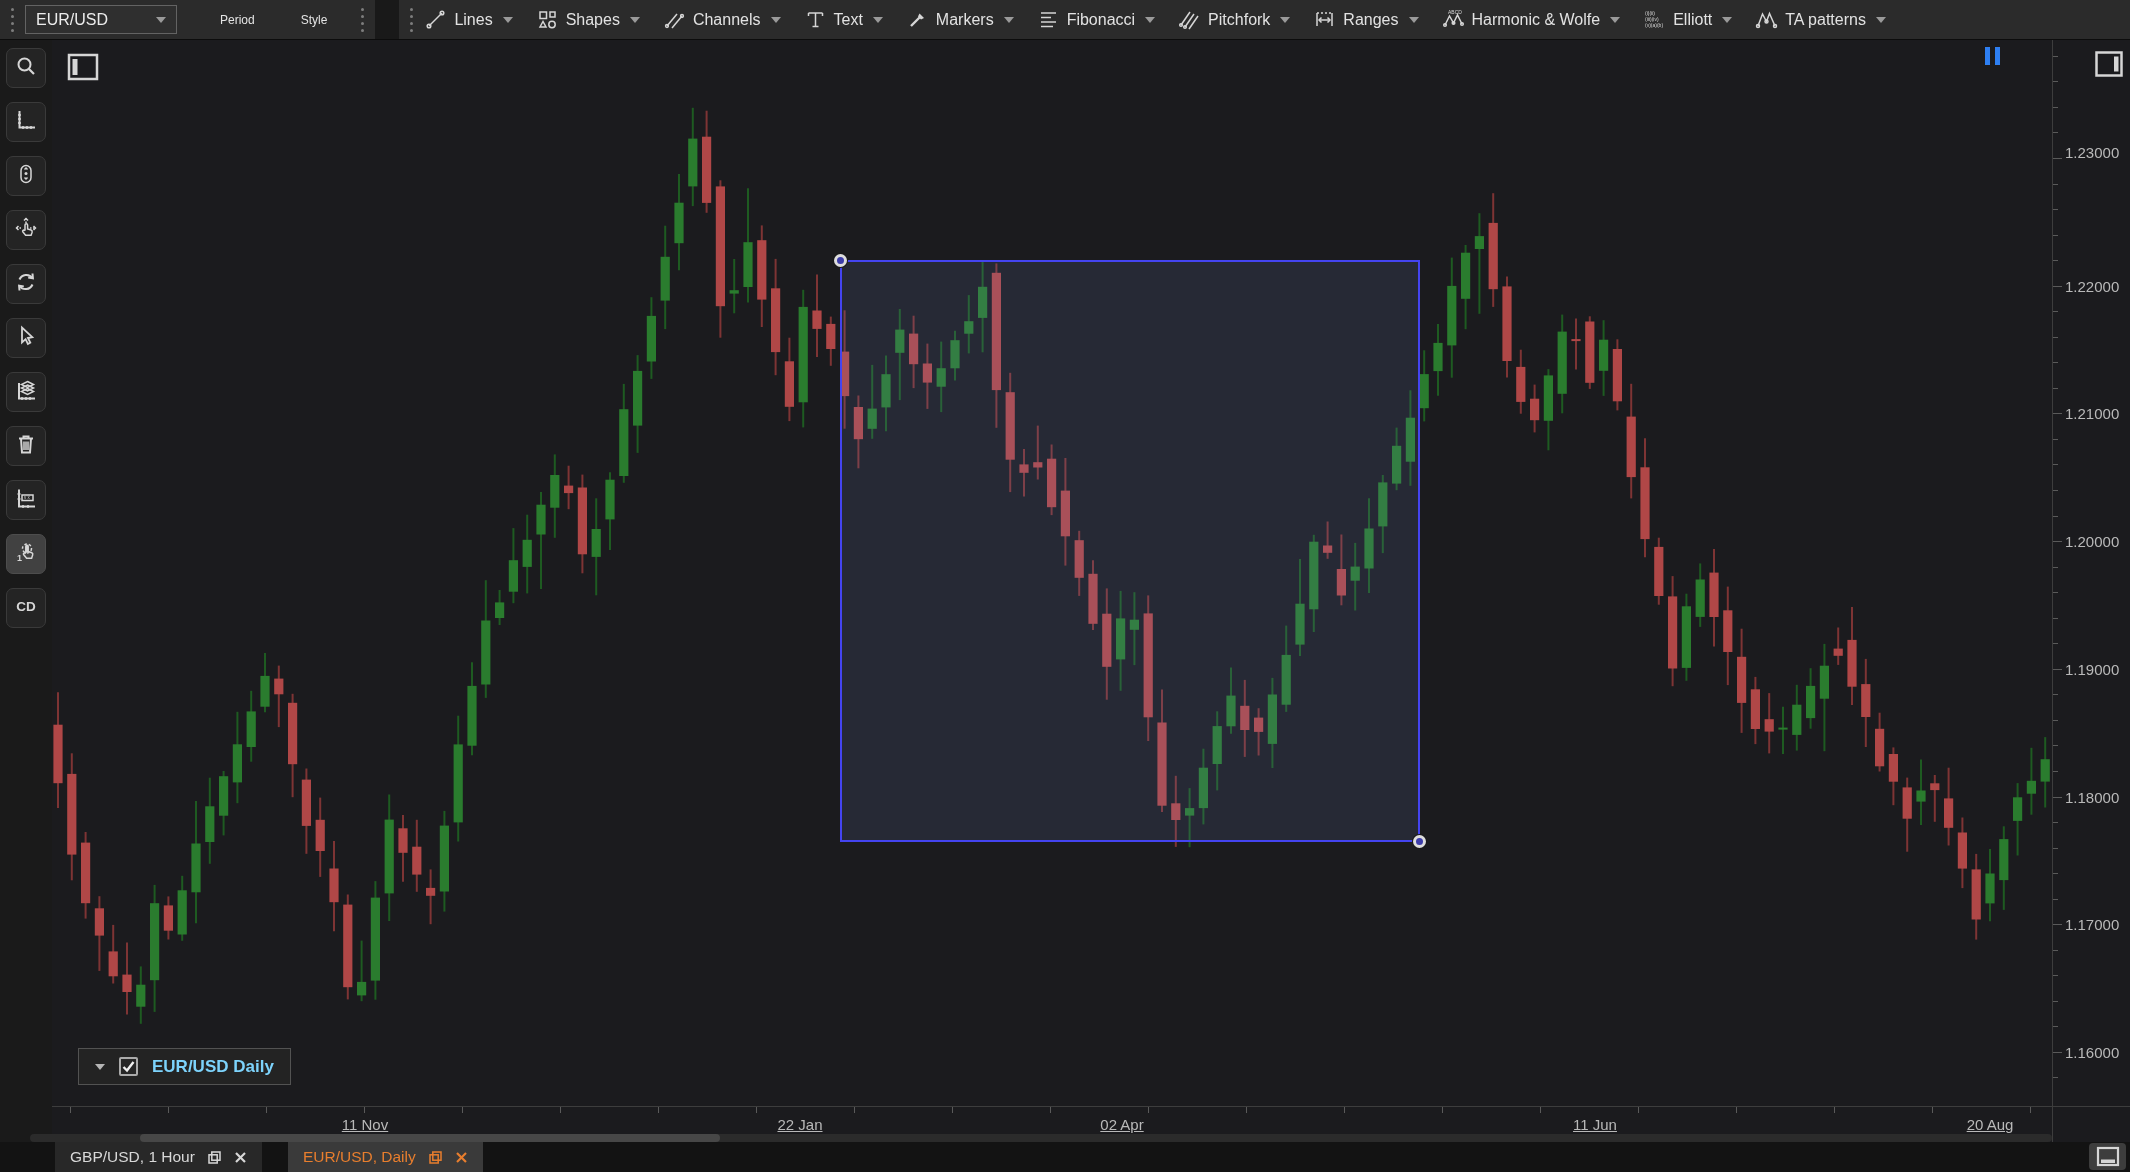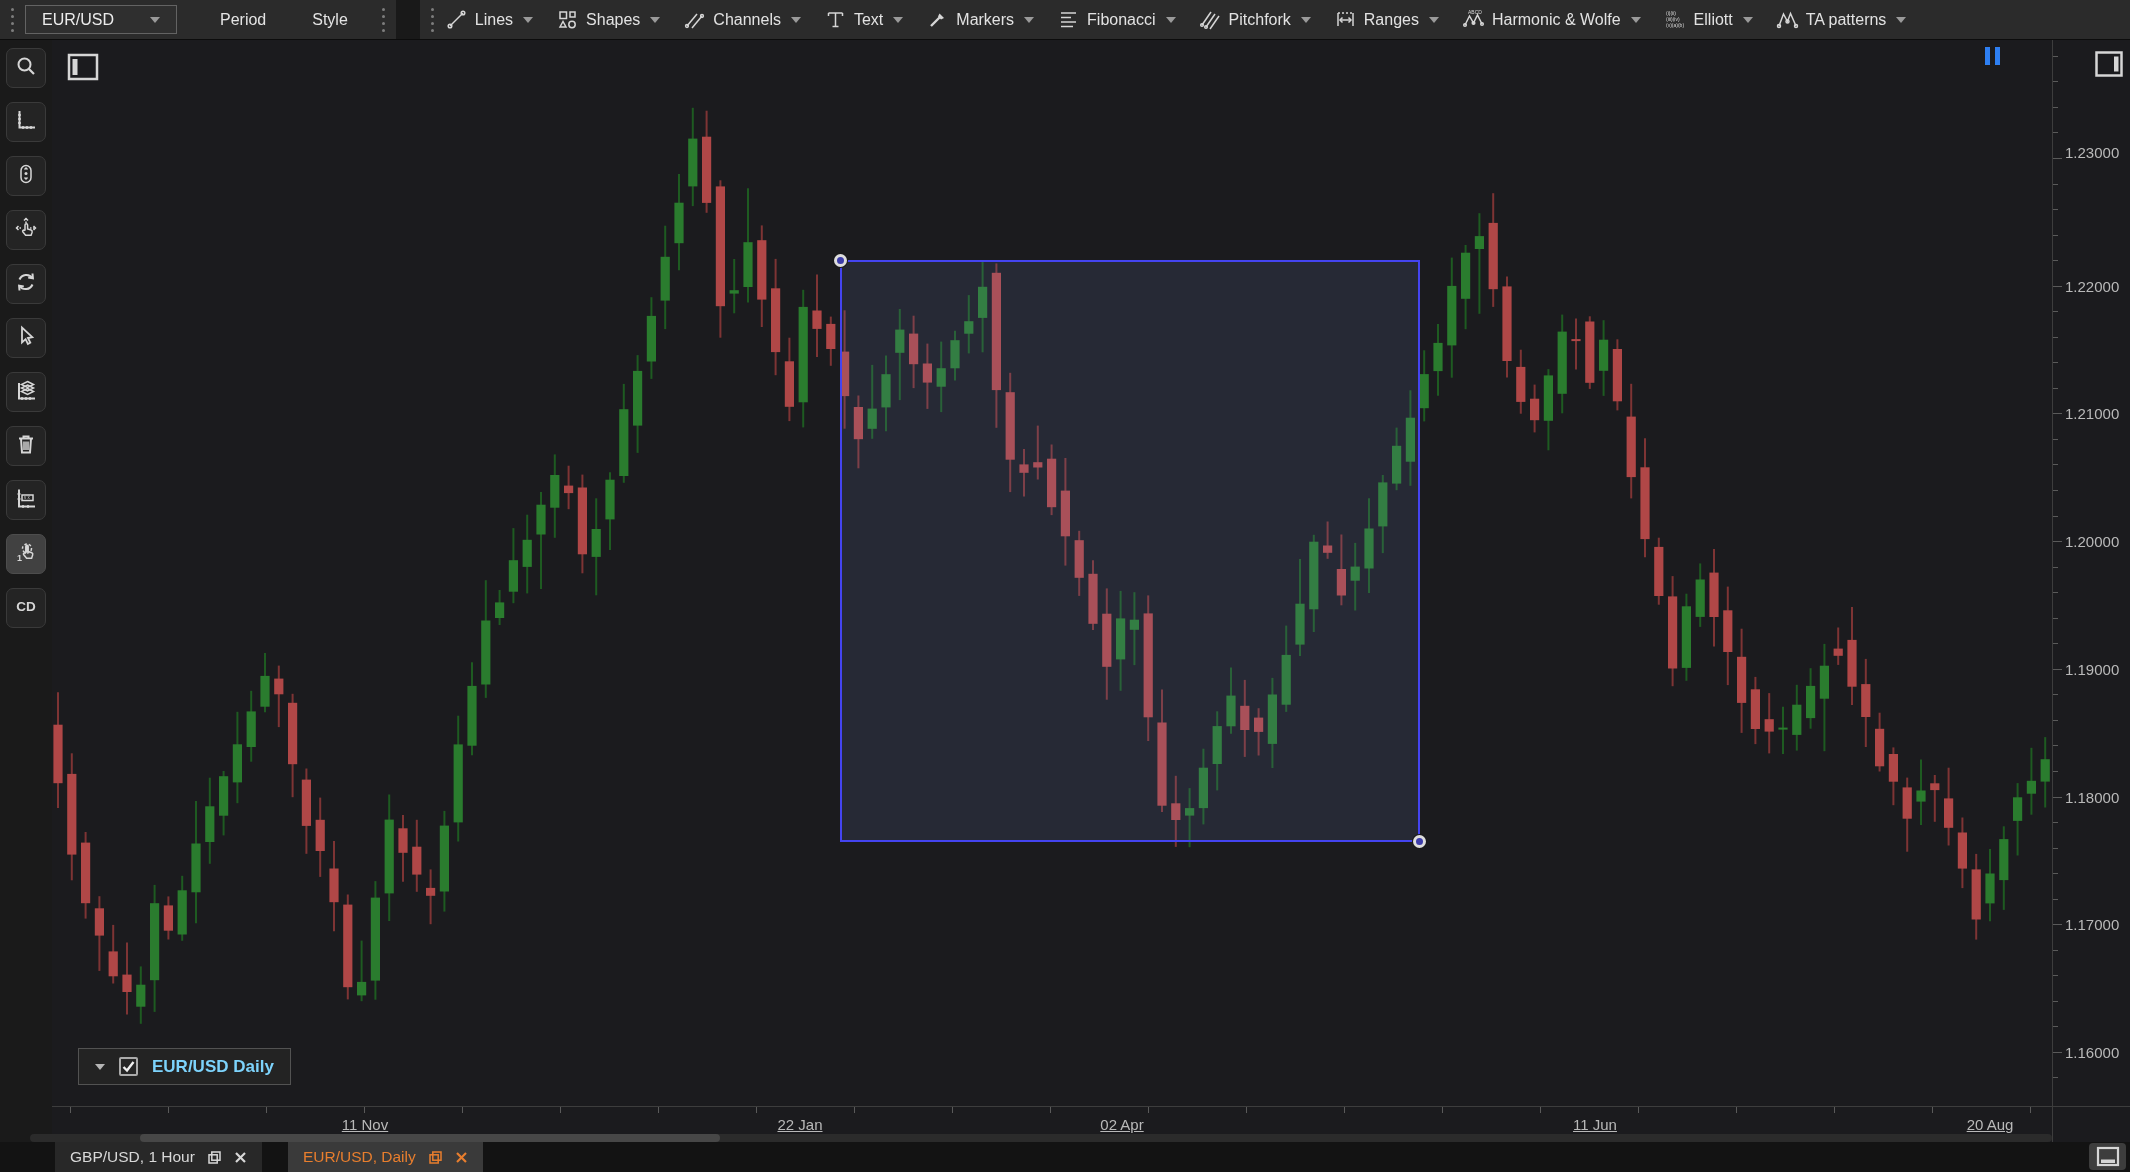--- a/index.html
+++ b/index.html
@@ -6,23 +6,23 @@
   html,body { width:2130px; height:1172px; background:#111; font-family:"Liberation Sans", sans-serif; }
   .app { position:relative; width:2130px; height:1172px; background:#1b1b1e; overflow:hidden; color:#ddd; }
 
   
   .toolbar { position:absolute; left:0; top:0; width:2130px; height:40px; background:#191919; display:flex; align-items:stretch; border-bottom:1px solid #0c0c0c; }
   .tb-panel { background:#2b2b2b; display:flex; align-items:center; }
   .tb-panel.right { flex:1; position:relative; }
   .tb-spacer { width:24px; background:#191919; }
   .grip { display:flex; flex-direction:column; gap:4px; padding:0 11px; align-items:center; }
   .grip i { width:3px; height:3px; border-radius:50%; background:#7d7d7d; }
-  .symbol-select { height:29px; width:152px; border:1px solid #636363; display:flex; align-items:center; justify-content:space-between; padding:0 16px; font-size:16px; color:#ececec; background:#2f2f2f; }
+  .symbol-select { height:29px; width:152px; border:1px solid #636363; display:flex; align-items:center; justify-content:space-between; padding:0 10px; font-size:16px; color:#ececec; background:#2f2f2f; }
   .chev { width:0; height:0; border-left:5px solid transparent; border-right:5px solid transparent; border-top:6px solid #9a9a9a; }
-  .menu-item { padding:1px 23px; font-size:16px; color:#e4e4e4; height:40px; display:flex; align-items:center; }
+  .menu-item { padding:1px 23px; font-size:12px; color:#e4e4e4; height:40px; display:flex; align-items:center; }
   .tool { display:flex; align-items:center; margin-right:23px; cursor:default; }
   .tool .ticon { width:23px; height:23px; display:flex; align-items:center; justify-content:center; }
   .tool .tlabel { font-size:16px; color:#e2e2e2; margin:0 9px 0 7px; white-space:nowrap; }
   .tool .chev { margin-left:1px; }
   svg.ic { stroke:#d6d6d6; fill:none; stroke-width:1.5; }
   svg.ic text { stroke:none; fill:#d6d6d6; }
 
   
   .sidebar { position:absolute; left:0; top:40px; width:52px; height:1102px; background:#1a1a1a; }
   .side-btn { position:absolute; left:6px; width:40px; height:40px; border:1px solid #3a3a3a; border-radius:7px; background:#242424; display:flex; align-items:center; justify-content:center; }

